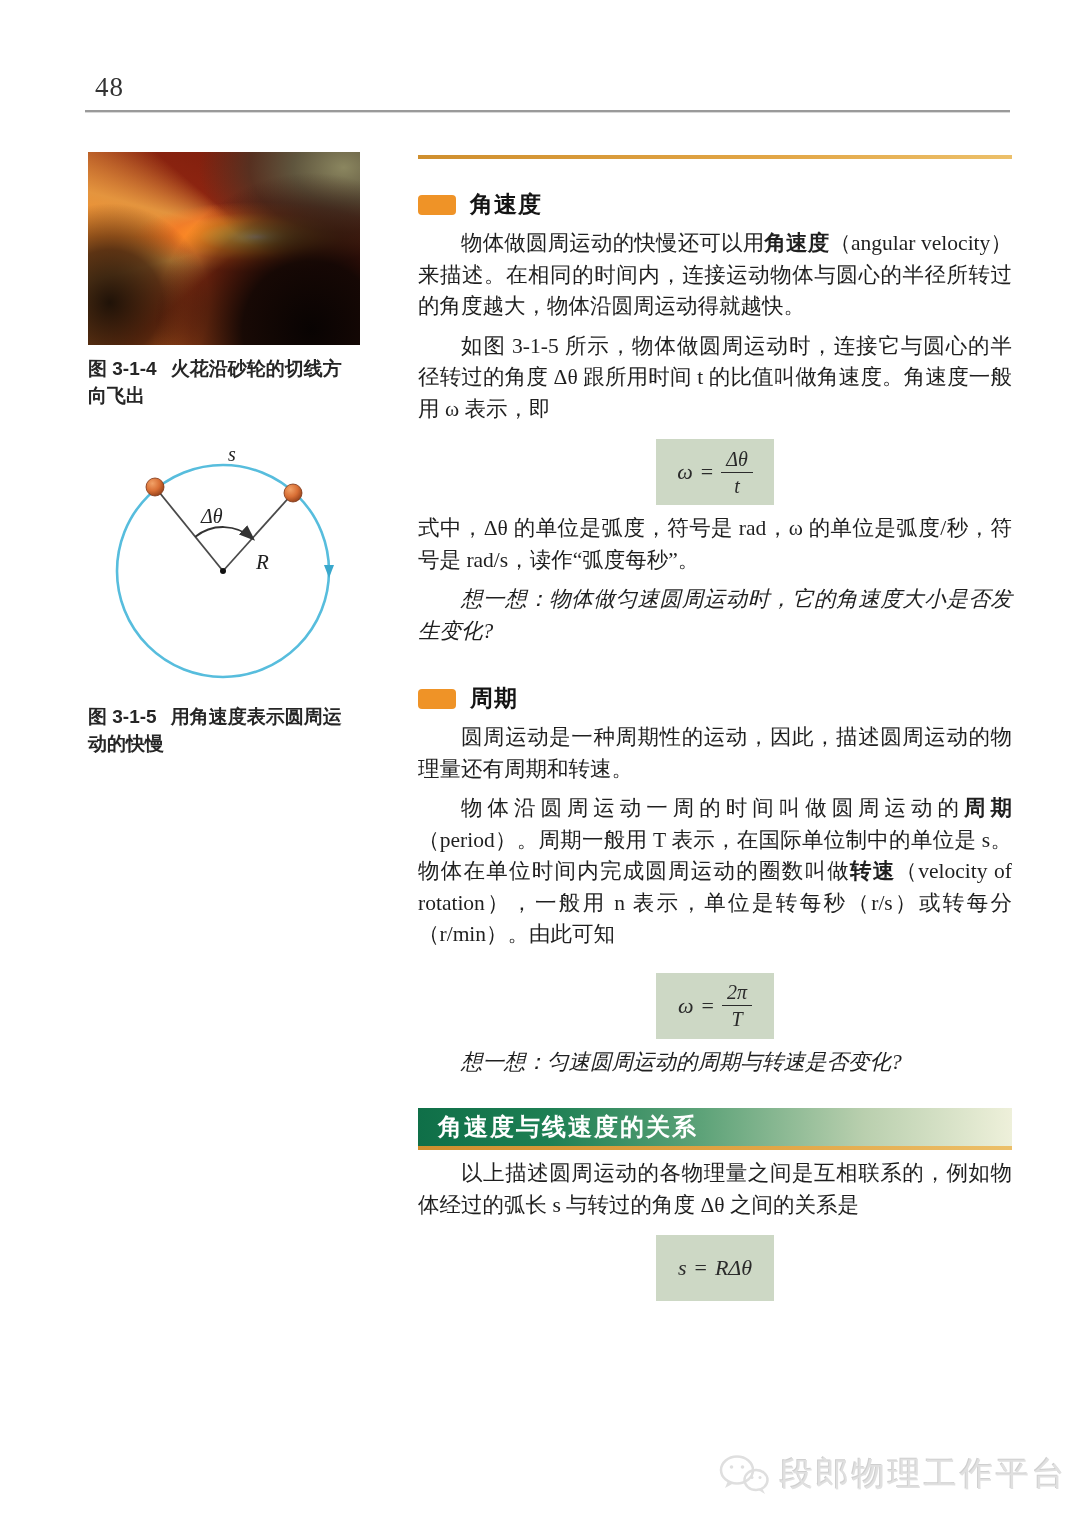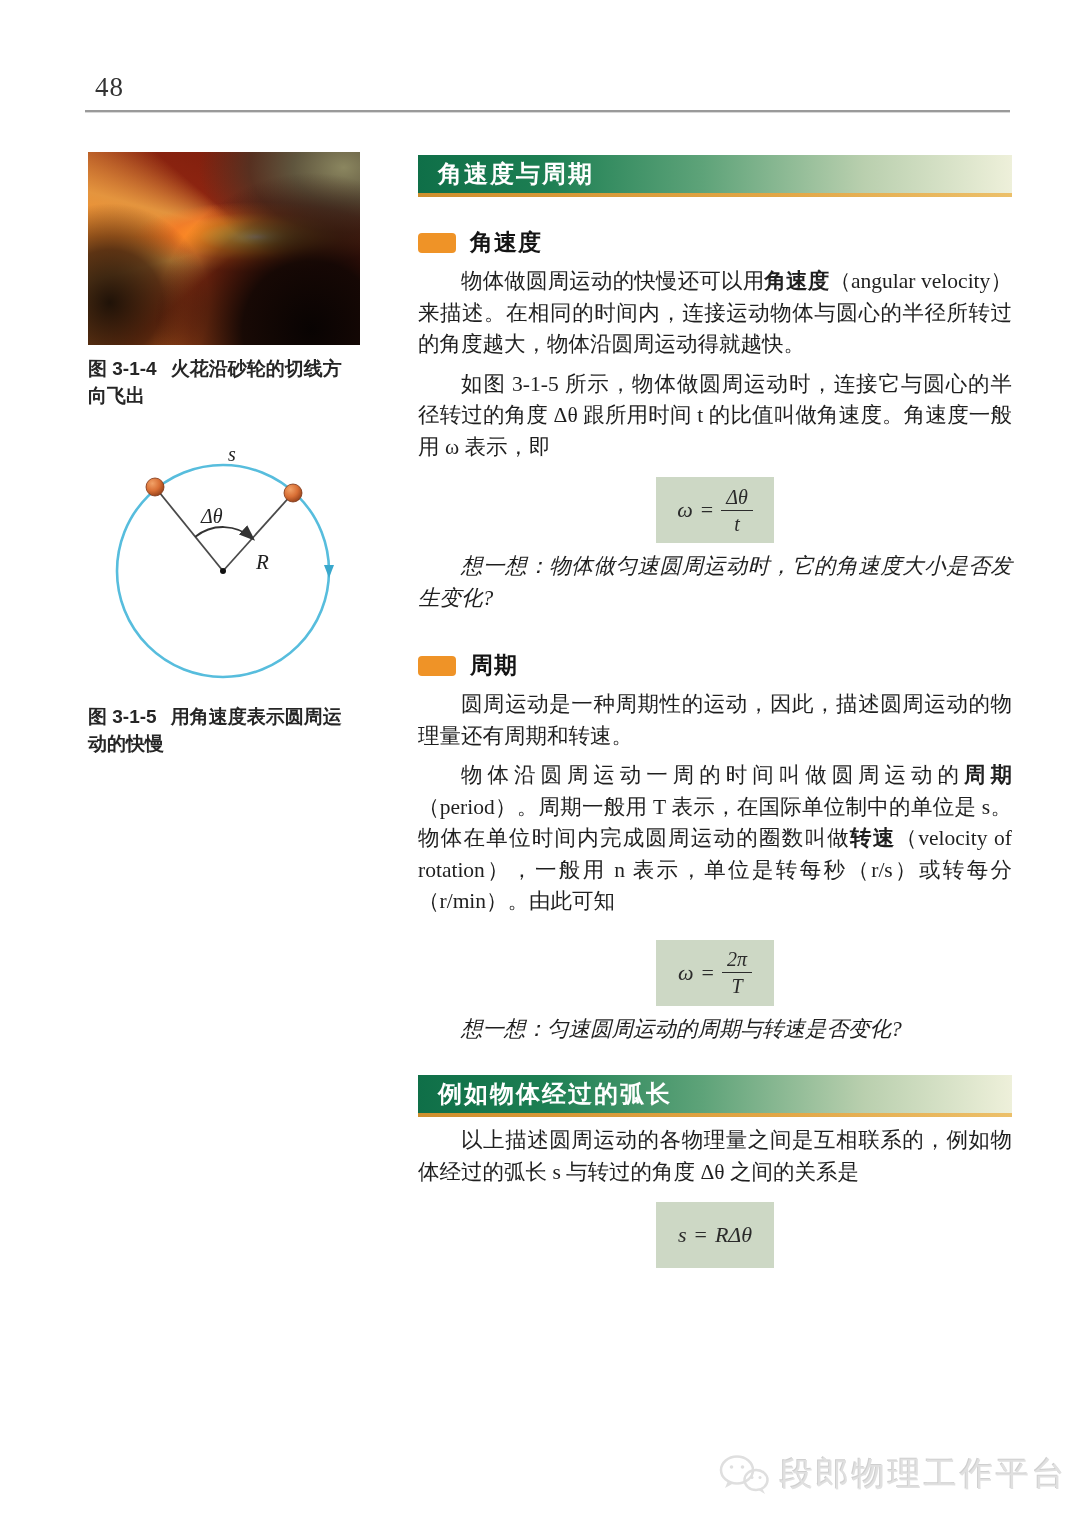--- a/index.html
+++ b/index.html
@@ -143,43 +143,41 @@
       <text x="168" y="120" font-family="Liberation Serif, DejaVu Serif, serif" font-style="italic" font-size="21" fill="#222">R</text>
     </svg>
 
     <p class="caption diagram-caption">
       <span class="cap-label">图 3-1-5</span><span>用角速度表示圆周运动的快慢</span>
     </p>
   </div>
 
   <div class="right-col">
 
-    <div class="section-bar">
-      <span>角速度与周期</span>
-    </div>
     <div class="accent-rule"></div>
 
     <div class="subsection">
       <span class="marker"></span>
       <span class="sub-title">角速度</span>
     </div>
 
     <p class="body indent"><span>物体做圆周运动的快慢还可以用</span><span class="bold-term">角速度</span><span>（angular velocity）来描述。在相同的时间内，连接运动物体与圆心的半径所转过的角度越大，物体沿圆周运动得就越快。</span></p>
 
     <p class="body indent">如图 3-1-5 所示，物体做圆周运动时，连接它与圆心的半径转过的角度 Δθ 跟所用时间 t 的比值叫做角速度。角速度一般用 ω 表示，即</p>
 
     <div class="formula-box">
       <span>ω</span>
       <span class="f-eq">=</span>
       <span class="frac">
         <span class="num">Δθ</span>
         <span class="den">t</span>
       </span>
     </div>
 
+    <p class="body mt22">式中，Δθ 的单位是弧度，符号是 rad，ω 的单位是弧度/秒，符号是 rad/s，读作“弧度每秒”。</p>
 
     <p class="body indent kaiti">想一想：物体做匀速圆周运动时，它的角速度大小是否发生变化?</p>
 
     <div class="subsection mt36">
       <span class="marker"></span>
       <span class="sub-title">周期</span>
     </div>
 
     <p class="body indent">圆周运动是一种周期性的运动，因此，描述圆周运动的物理量还有周期和转速。</p>
 
@@ -190,21 +188,21 @@
       <span class="f-eq">=</span>
       <span class="frac">
         <span class="num">2π</span>
         <span class="den">T</span>
       </span>
     </div>
 
     <p class="body indent kaiti mt20">想一想：匀速圆周运动的周期与转速是否变化?</p>
 
     <div class="section-bar bar2">
-      <span>例如物体经过的弧长</span>
+      <span>角速度与线速度的关系</span>
     </div>
     <div class="accent-rule"></div>
 
     <p class="body indent mt36">以上描述圆周运动的各物理量之间是互相联系的，例如物体经过的弧长 s 与转过的角度 Δθ 之间的关系是</p>
 
     <div class="formula-box">
       <span>s</span>
       <span class="f-eq">=</span>
       <span>RΔθ</span>
     </div>

